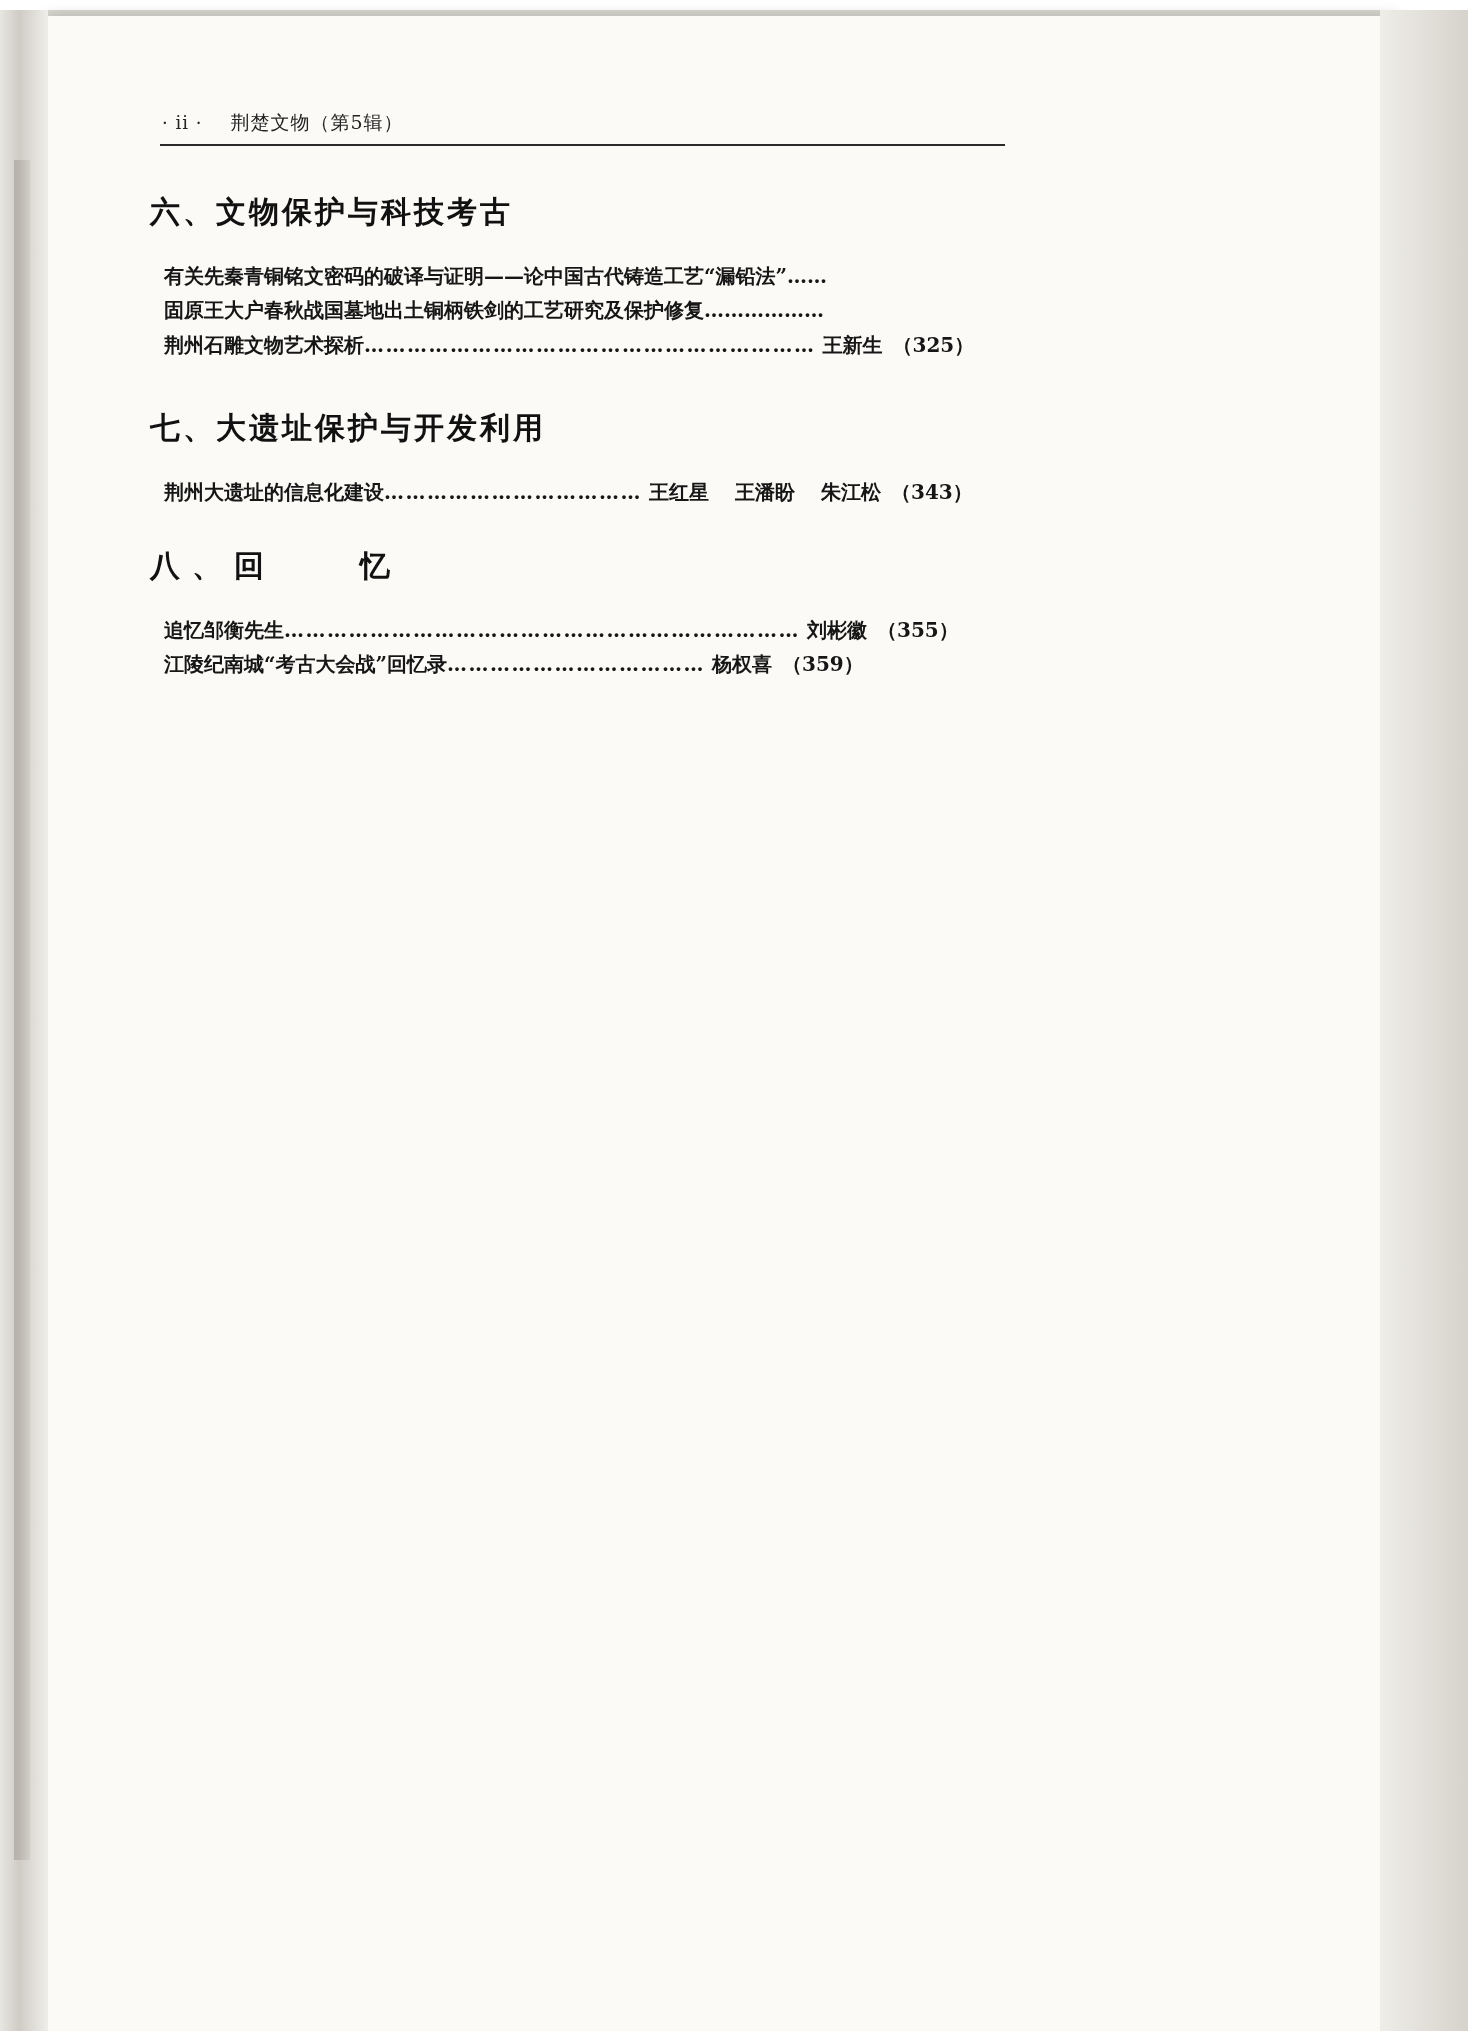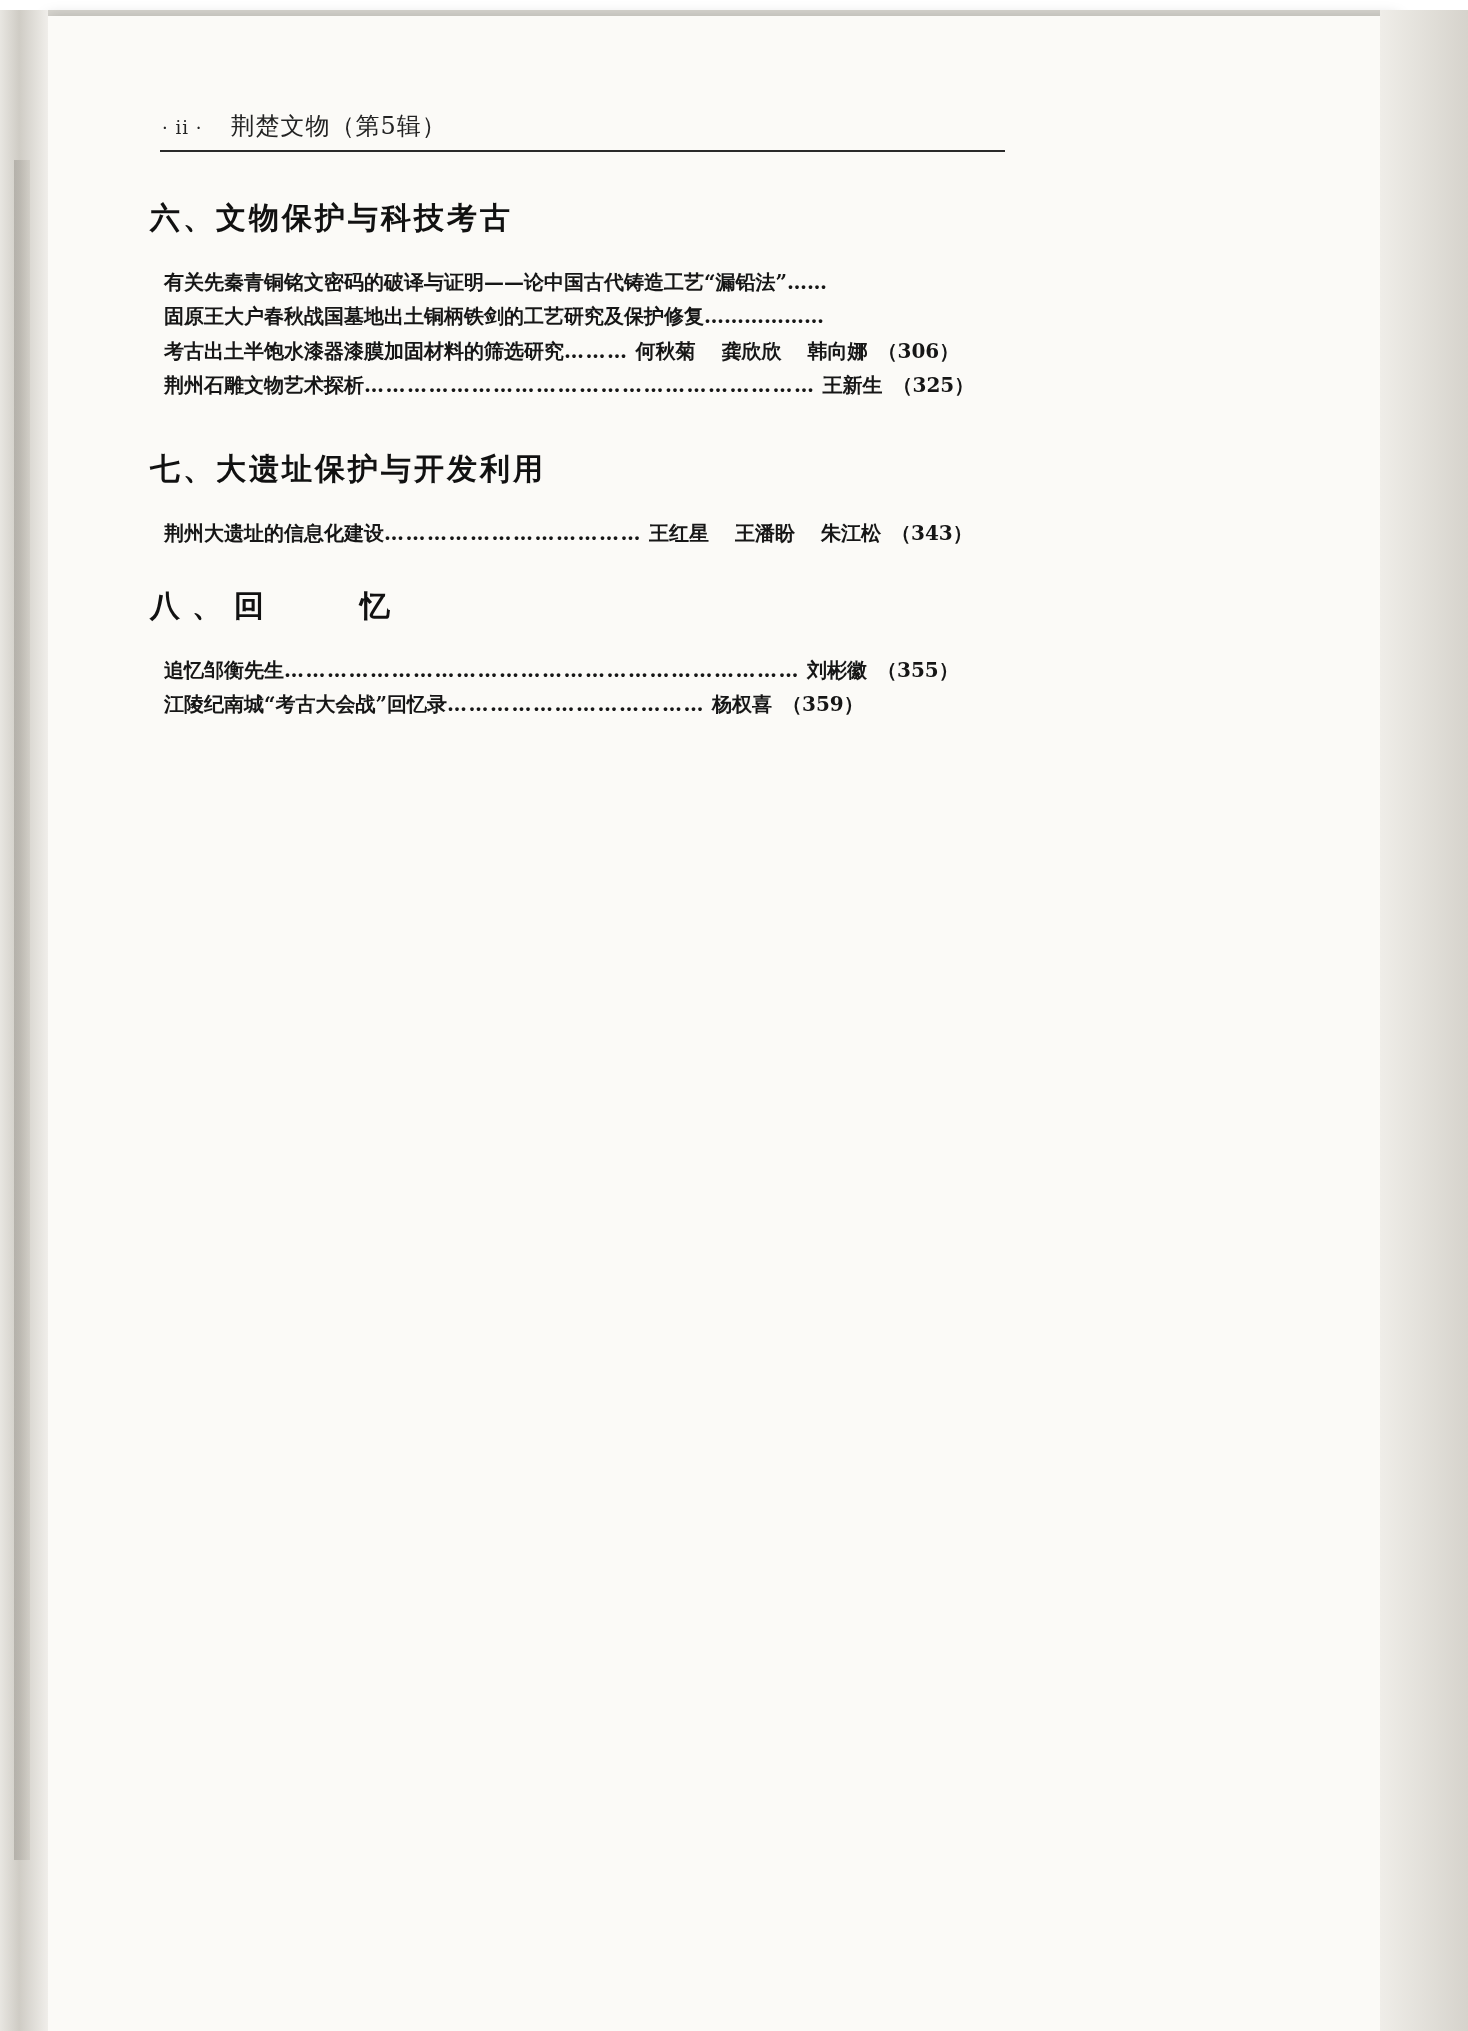--- a/index.html
+++ b/index.html
@@ -76,21 +76,21 @@
     color: #232323;
     padding-left: 12px;
   }
   .running-head .folio {
     font-family: "DejaVu Serif", serif;
     font-size: 18px;
     margin-right: 28px;
     white-space: pre;
   }
   .running-head .book-title {
-    font-size: 24px;
+    font-size: 19px;
   }
   .head-rule {
     margin-top: 8px;
     margin-left: 10px;
     width: 845px;
     height: 2px;
     background: #2a2a2a;
   }
 
   
@@ -169,24 +169,20 @@
     <div class="section-heading">六、文物保护与科技考古</div>
     <ul class="toc-list">
       <li class="toc-entry">
         <span>有关先秦青铜铭文密码的破译与证明——论中国古代铸造工艺“漏铅法”……</span>
       </li>
 
       <li class="toc-entry">
         <span>固原王大户春秋战国墓地出土铜柄铁剑的工艺研究及保护修复………………</span>
       </li>
 
-      <li class="toc-entry">
-        <span>考古出土半饱水漆器漆膜加固材料的筛选研究</span><span class="leader">………</span>
-        <span class="authors"><span>何秋菊</span><span>龚欣欣</span><span>韩向娜</span></span><span class="page-num">（306）</span>
-      </li>
 
       <li class="toc-entry">
         <span>荆州石雕文物艺术探析</span><span class="leader">………………………………………………………</span>
         <span class="authors"><span>王新生</span></span><span class="page-num">（325）</span>
       </li>
     </ul>
 
     <div class="section-heading">七、大遗址保护与开发利用</div>
     <ul class="toc-list">
       <li class="toc-entry">

